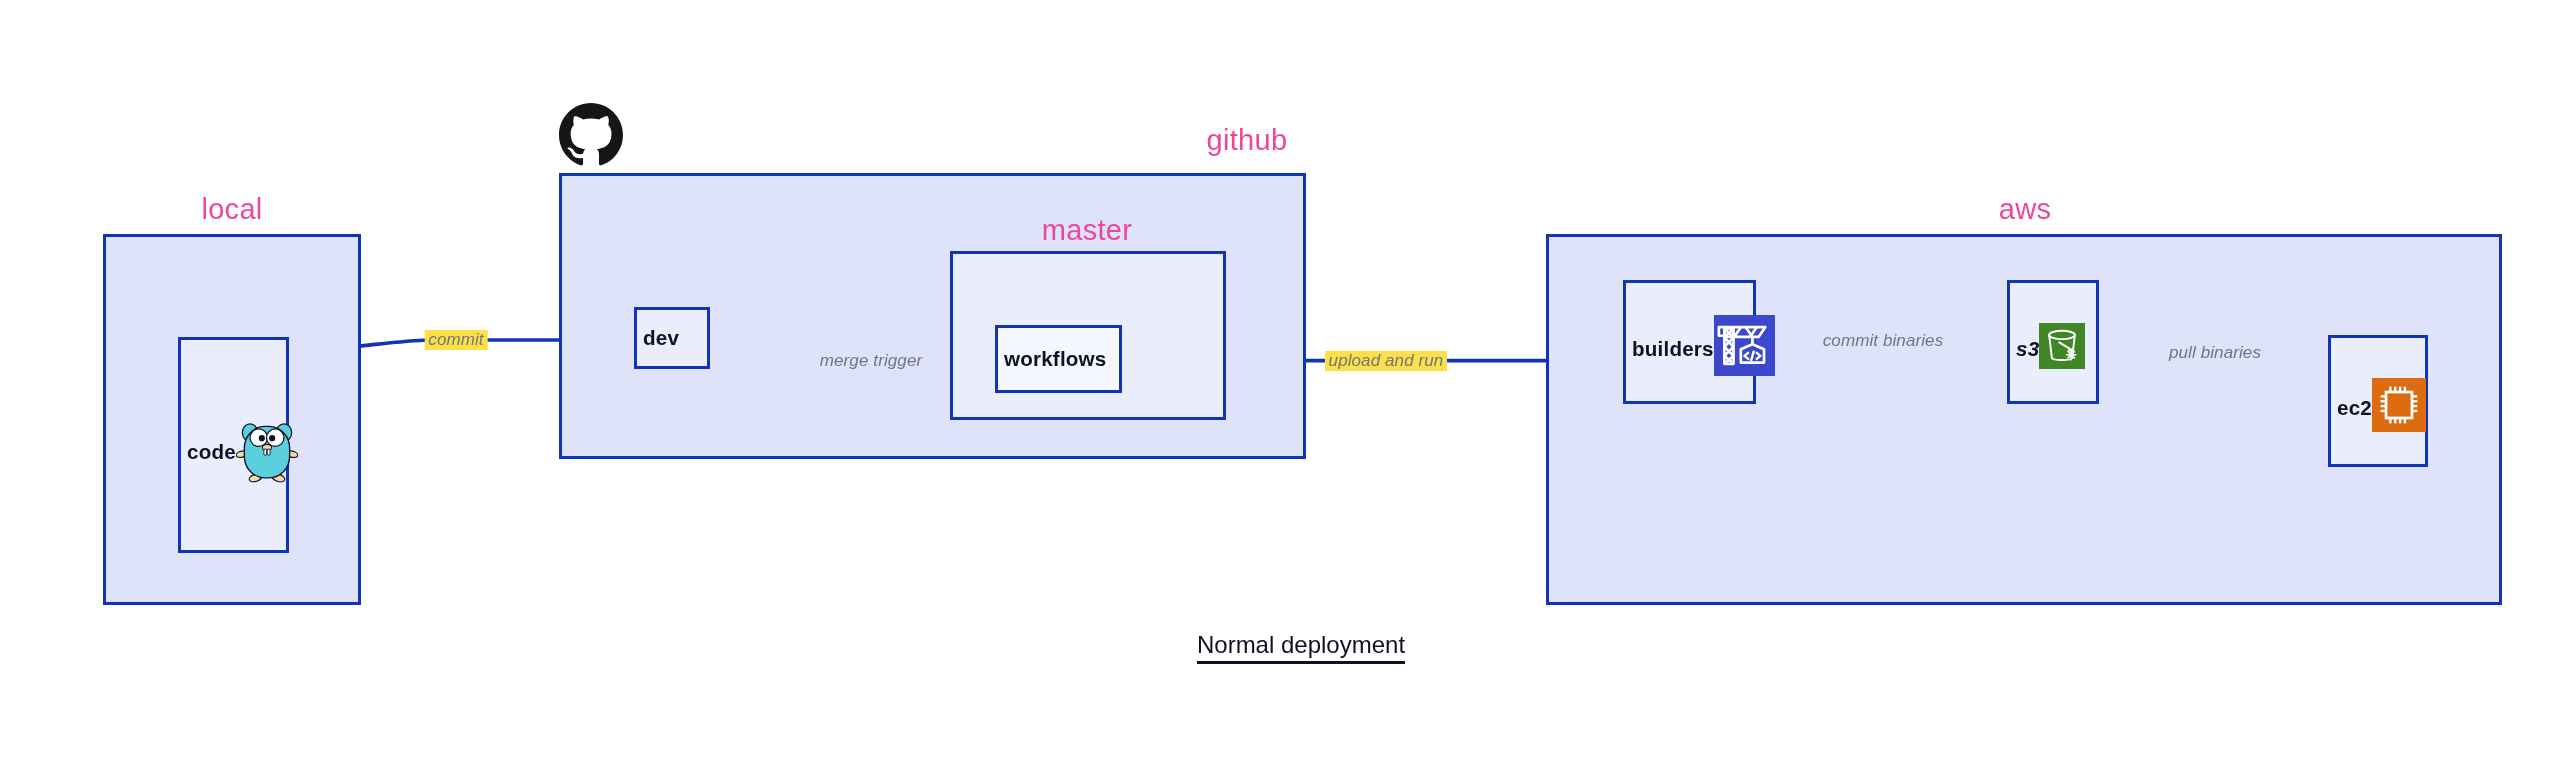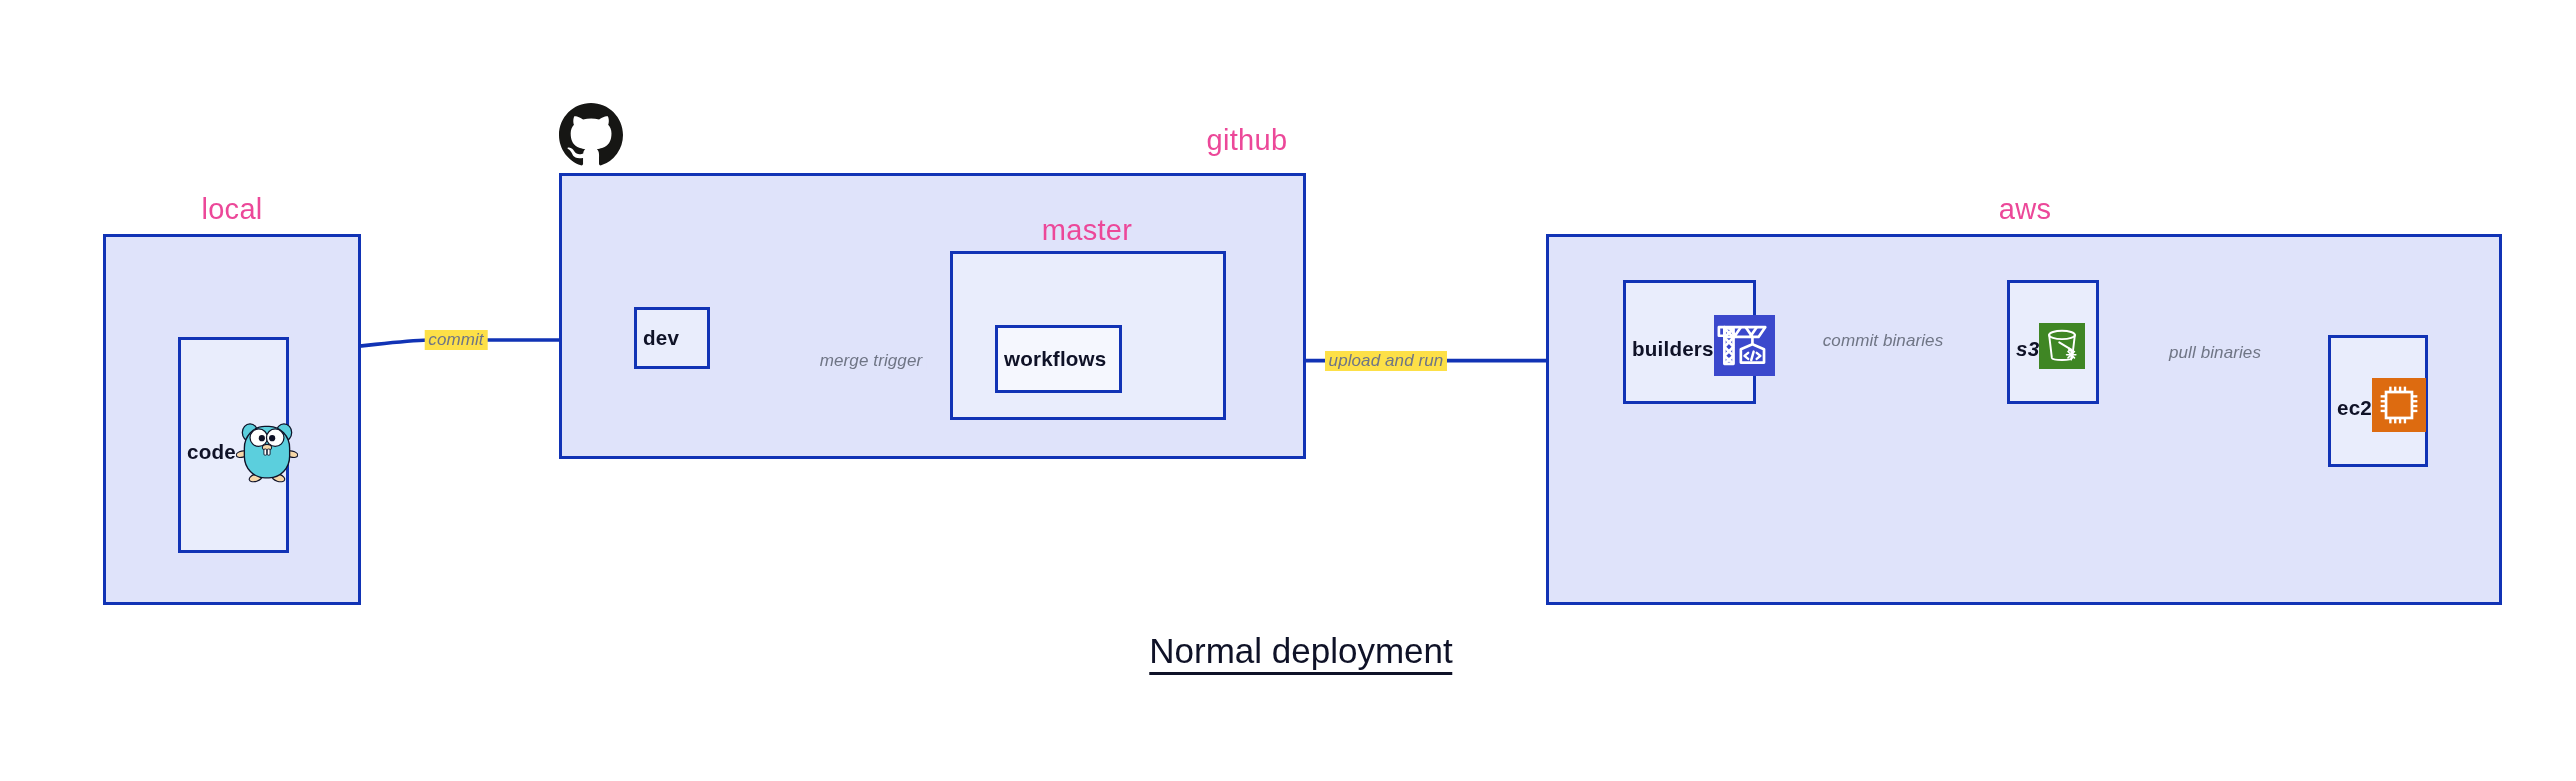--- a/index.html
+++ b/index.html
@@ -46,21 +46,21 @@
     white-space:nowrap;
     letter-spacing:0.2px;
   }
   .node-label.only{margin:auto 0;}
   .node-icon{margin-top:9.3px;display:block;}
 
   
   #diagram-title{
     position:absolute;
     color:#0f1227;
-    font-size:35px;
+    font-size:24px;
     font-weight:400;
     white-space:nowrap;
     transform:translateX(-50%);
     border-bottom:3.6px solid #0f1227;
     padding-bottom:3.1px;
     line-height:1.02;
   }
 
   
   #edges{position:absolute;left:0;top:0;width:2604px;height:781px;pointer-events:none;}

